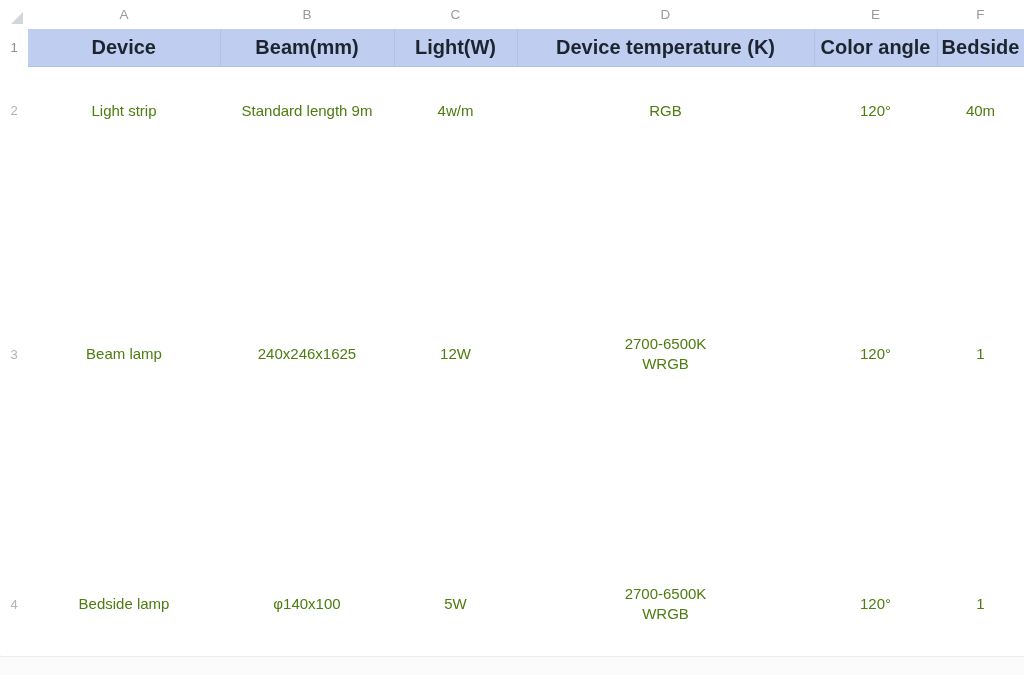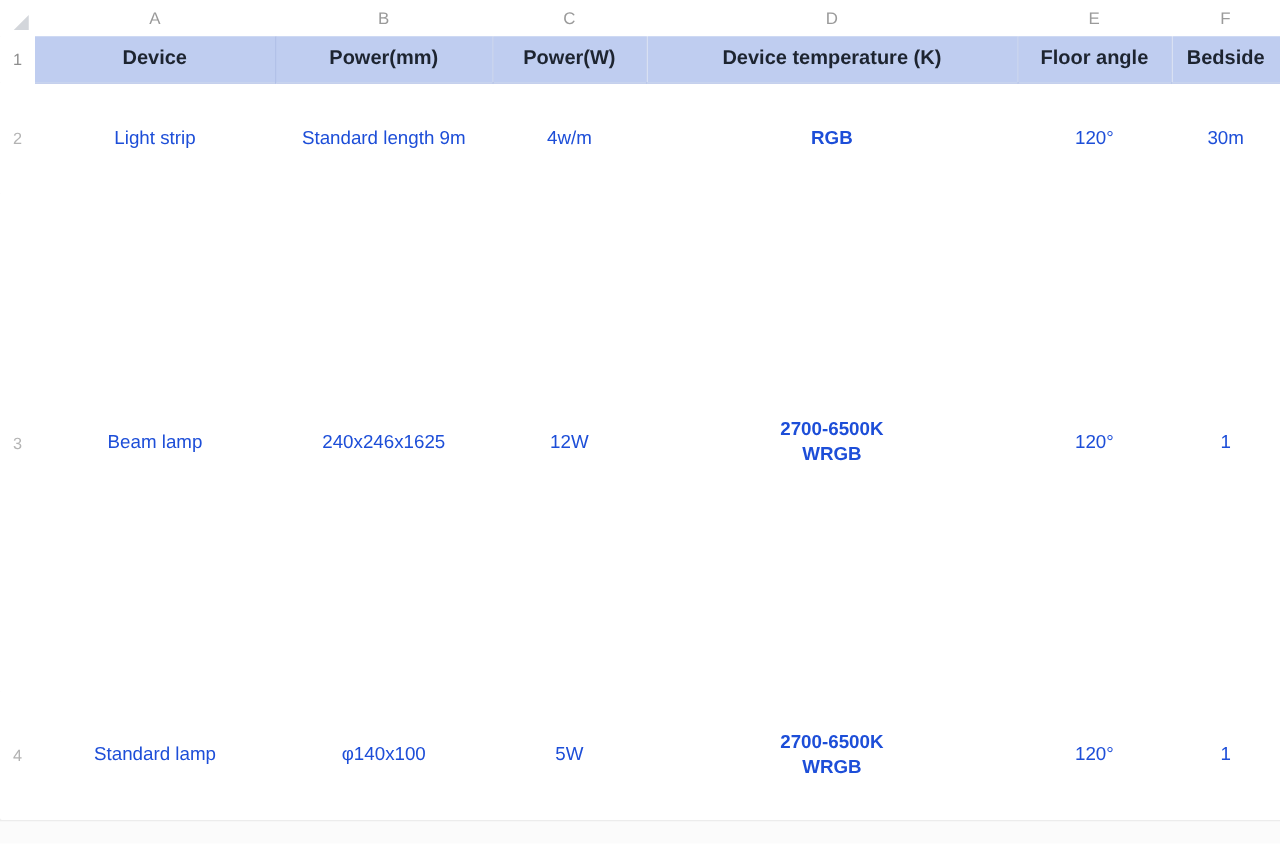--- a/index.html
+++ b/index.html
@@ -75,37 +75,37 @@
     background: #ffffff;
     border-right: 1px solid #e8e8e8;
     border-bottom: 1px solid #f0f0f0;
     vertical-align: middle;
   }
 
   
   .cell {
     text-align: center;
     font-size: 15px;
-    color: #1d4ed8;
+    color: #4d7c0f;
     background: #ffffff;
     border-right: 1px solid #ededed;
     border-bottom: 1px solid #f0f0f0;
     padding: 0 6px;
     line-height: 1.35;
     overflow: hidden;
     white-space: nowrap;
   }
-  .cell.multiline { white-space: normal; font-weight: bold; }
+  .cell.multiline { white-space: normal; }
   .cell .line { display: block; }
 
   
   tr.header-row .cell {
     background: #bfcdf0;
     color: #1d2430;
-    font-size: 16px;
+    font-size: 20px;
     font-weight: 600;
     border-right: 1px solid #b2c1e8;
     border-bottom: 1px solid #b2c1e8;
   }
   tr.header-row .rownum {
     color: #8d8d8d;
   }
 
   
   tr.header-row { height: 37px; }
@@ -161,55 +161,55 @@
       <td class="colhead">B</td>
       <td class="colhead">C</td>
       <td class="colhead">D</td>
       <td class="colhead">E</td>
       <td class="colhead">F</td>
     </tr>
 
     <tr class="header-row">
       <td class="rownum">1</td>
       <td class="cell">Device</td>
-      <td class="cell">Power(mm)</td>
-      <td class="cell">Power(W)</td>
+      <td class="cell">Beam(mm)</td>
+      <td class="cell">Light(W)</td>
       <td class="cell">Device temperature (K)</td>
-      <td class="cell">Floor angle</td>
+      <td class="cell">Color angle</td>
       <td class="cell">Bedside</td>
     </tr>
 
     <tr class="r2">
       <td class="rownum">2</td>
       <td class="cell">Light strip</td>
       <td class="cell">Standard length 9m</td>
       <td class="cell">4w/m</td>
       <td class="cell multiline">
         <span class="line">RGB</span>
       </td>
       <td class="cell">120°</td>
-      <td class="cell">30m</td>
+      <td class="cell">40m</td>
     </tr>
 
     <tr class="r3">
       <td class="rownum">3</td>
       <td class="cell">Beam lamp</td>
       <td class="cell">240x246x1625</td>
       <td class="cell">12W</td>
       <td class="cell multiline">
         <span class="line">2700-6500K</span>
         <span class="line">WRGB</span>
       </td>
       <td class="cell">120°</td>
       <td class="cell">1</td>
     </tr>
 
     <tr class="r4">
       <td class="rownum">4</td>
-      <td class="cell">Standard lamp</td>
+      <td class="cell">Bedside lamp</td>
       <td class="cell">φ140x100</td>
       <td class="cell">5W</td>
       <td class="cell multiline">
         <span class="line">2700-6500K</span>
         <span class="line">WRGB</span>
       </td>
       <td class="cell">120°</td>
       <td class="cell">1</td>
     </tr>
   </tbody>

